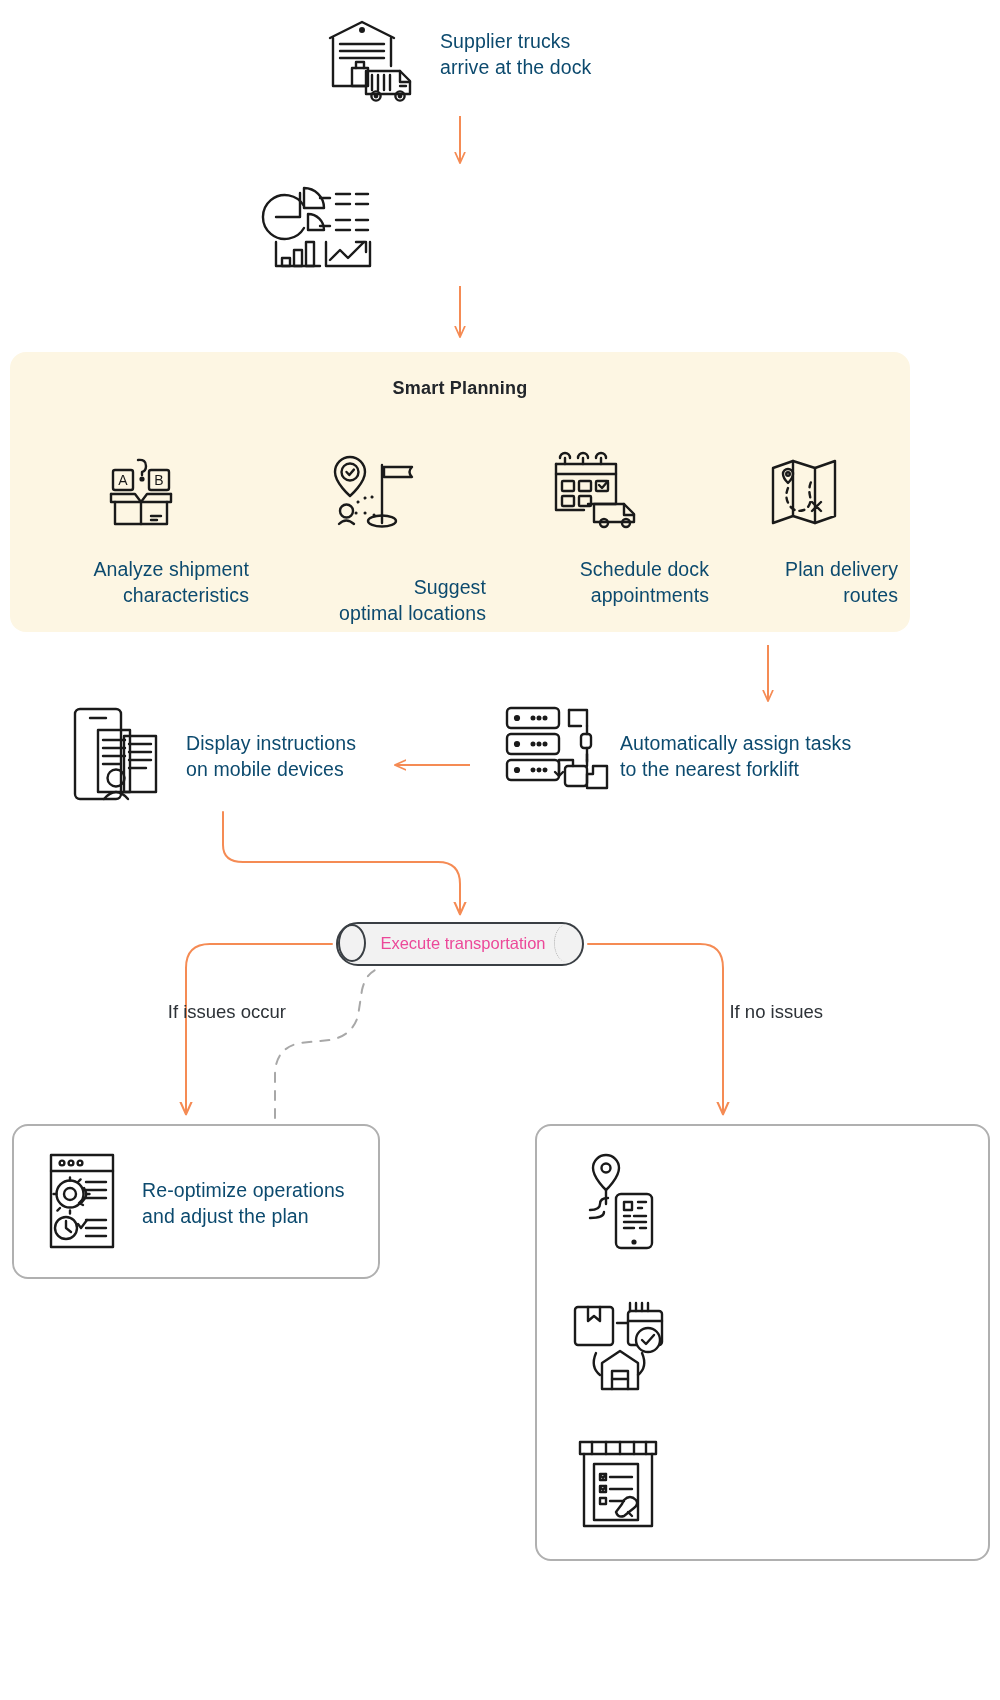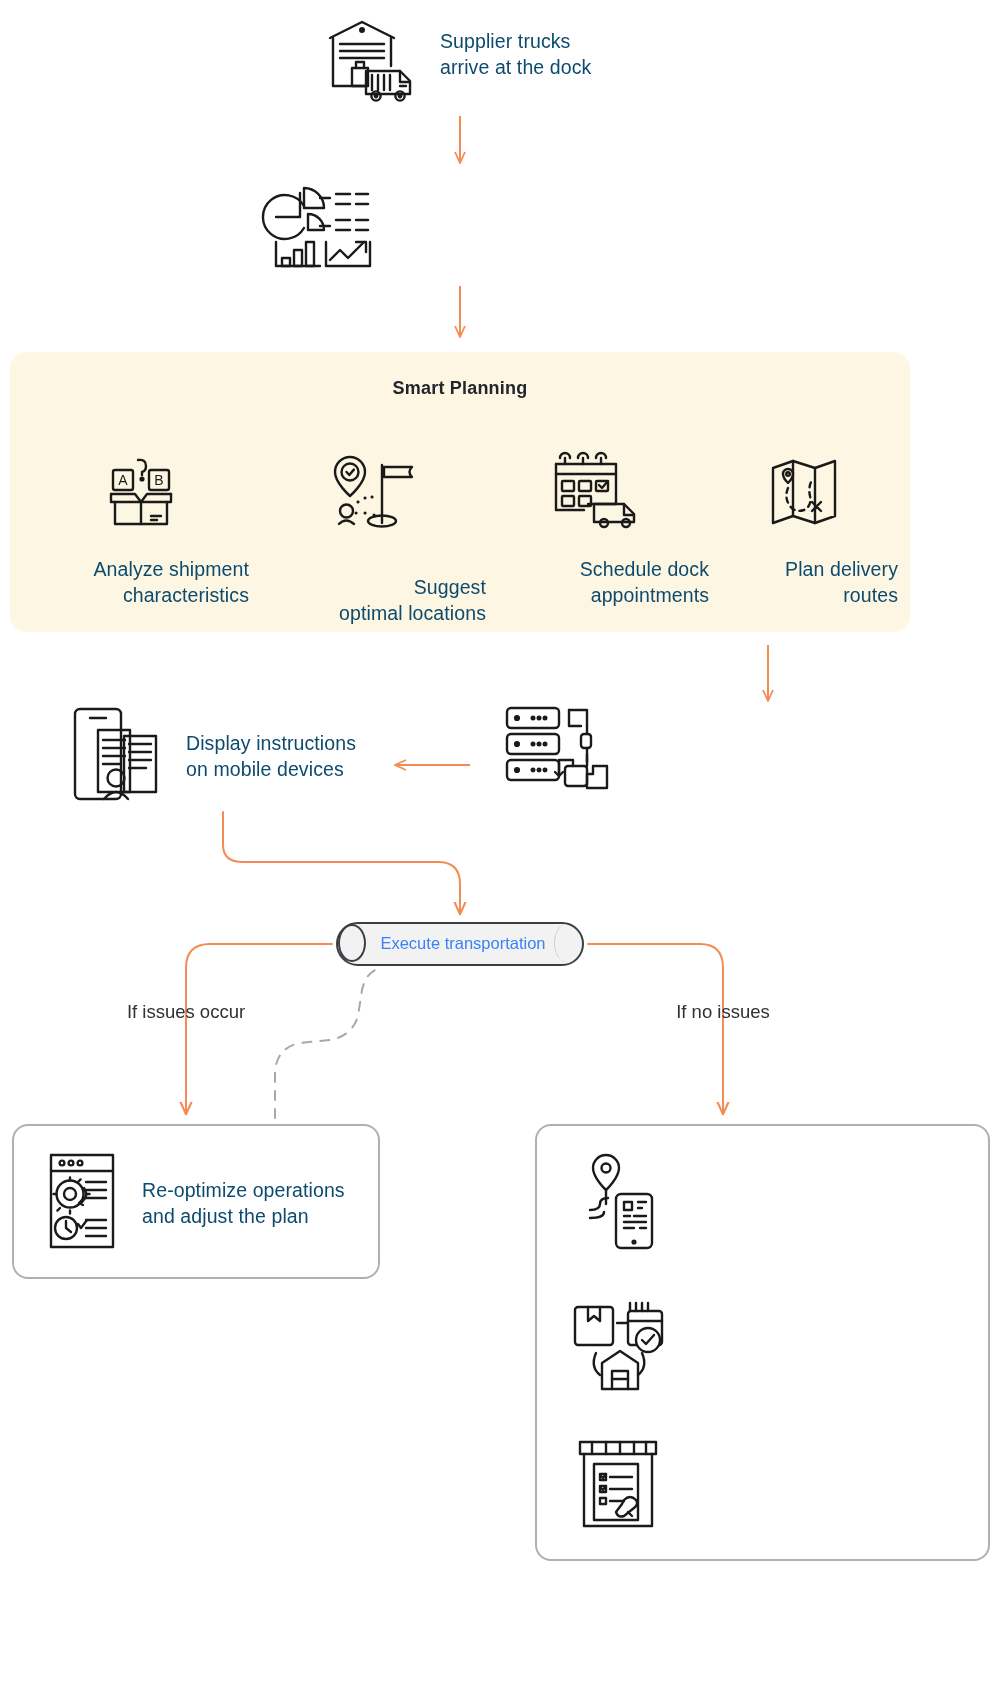--- a/index.html
+++ b/index.html
@@ -25,27 +25,27 @@
   .label-c { text-align: right; }
   .panel-title {
     font-size: 18px;
     font-weight: bold;
     color: #22262b;
     text-align: center;
     letter-spacing: .2px;
   }
   .cyl-text {
     font-size: 16.5px;
-    color: #3b82f6;
+    color: #ec4899;
     text-align: center;
   }
   .branch-label {
     font-size: 18.5px;
     color: #2d3237;
-    text-align: center;
+    text-align: right;
     white-space: nowrap;
   }
 
   
   #smart-panel {
     left: 10px; top: 352px;
     width: 900px; height: 280px;
     background: #FDF6E3;
     border-radius: 16px;
   }
@@ -264,20 +264,22 @@
       <path d="M84 22 V30"></path>
       <path d="M84 44 V56"></path>
       <path d="M84 56 L84 62"></path>
       <path d="M84 58 V50" stroke-dasharray="0"></path>
       <rect x="62" y="62" width="22" height="20" rx="3"></rect>
       <path d="M70 62 V56 H56 V72"></path>
       <path d="M56 72 L60 68 M56 72 L52 68"></path>
       <path d="M90 62 H104 V84 H84 V70 H90 Z"></path>
     </svg>
   </div>
+  <div class="abs label" style="left:620px;top:730px;width:330px">Automatically assign tasks
+to the nearest forklift</div>
 
   <div class="abs" style="left:72px;top:706px;width:100px;height:98px">
     <svg class="ico" width="100" height="98" viewBox="0 0 100 98" fill="none" stroke="#1a1a1a" stroke-width="2.4" stroke-linejoin="round" stroke-linecap="round">
       <rect x="3" y="3" width="46" height="90" rx="5"></rect>
       <path d="M18 12 H34"></path>
       <rect x="26" y="24" width="32" height="62"></rect>
       <rect x="52" y="30" width="32" height="56"></rect>
       <path d="M31 34 H53 M31 42 H53 M31 50 H53 M31 58 H48"></path>
       <path d="M57 38 H79 M57 46 H79 M57 54 H79 M57 62 H74"></path>
       <circle cx="44" cy="72" r="8.5"></circle>

